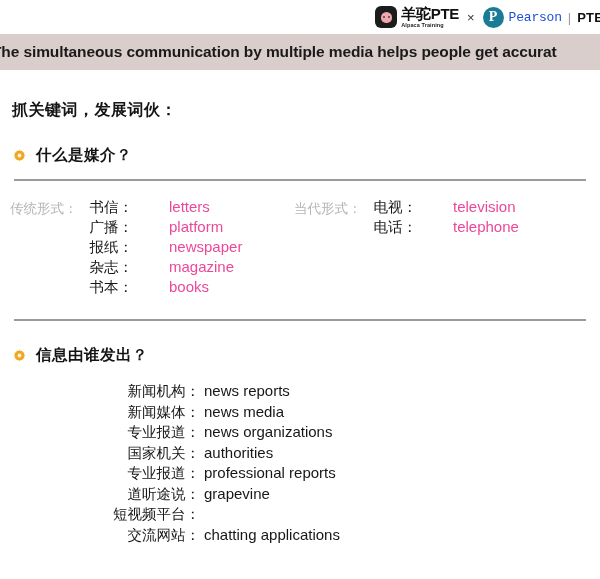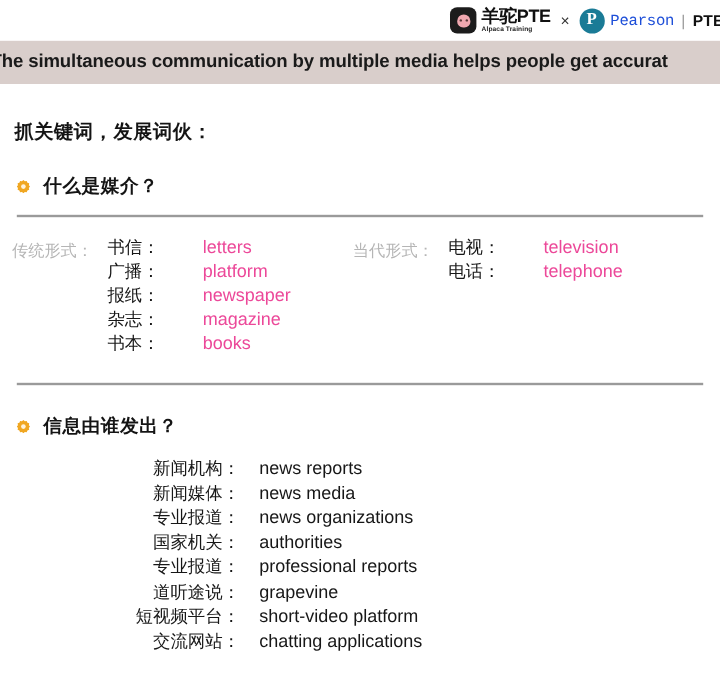--- a/index.html
+++ b/index.html
@@ -246,21 +246,21 @@
   }
   .source-cn {
     font-size: 14.5px;
     color: #171717;
     text-align: right;
     min-width: 92px;
   }
   .source-en {
     font-size: 15px;
     color: #171717;
-    margin-left: 16px;
+    margin-left: 4px;
   }
 </style>
 </head>
 <body>
 
 <div class="header-bar">
   <div class="brand-group">
 
     <div class="alpaca-logo">
       <span class="alpaca-mark">
@@ -381,21 +381,20 @@
     <div class="source-row">
       <span class="source-cn">专业报道：</span>
       <span class="source-en">professional reports</span>
     </div>
     <div class="source-row">
       <span class="source-cn">道听途说：</span>
       <span class="source-en">grapevine</span>
     </div>
     <div class="source-row">
       <span class="source-cn">短视频平台：</span>
-      <span class="source-en">short-video platform</span>
     </div>
     <div class="source-row">
       <span class="source-cn">交流网站：</span>
       <span class="source-en">chatting applications</span>
     </div>
 
   </div>
 
 </div>
 

